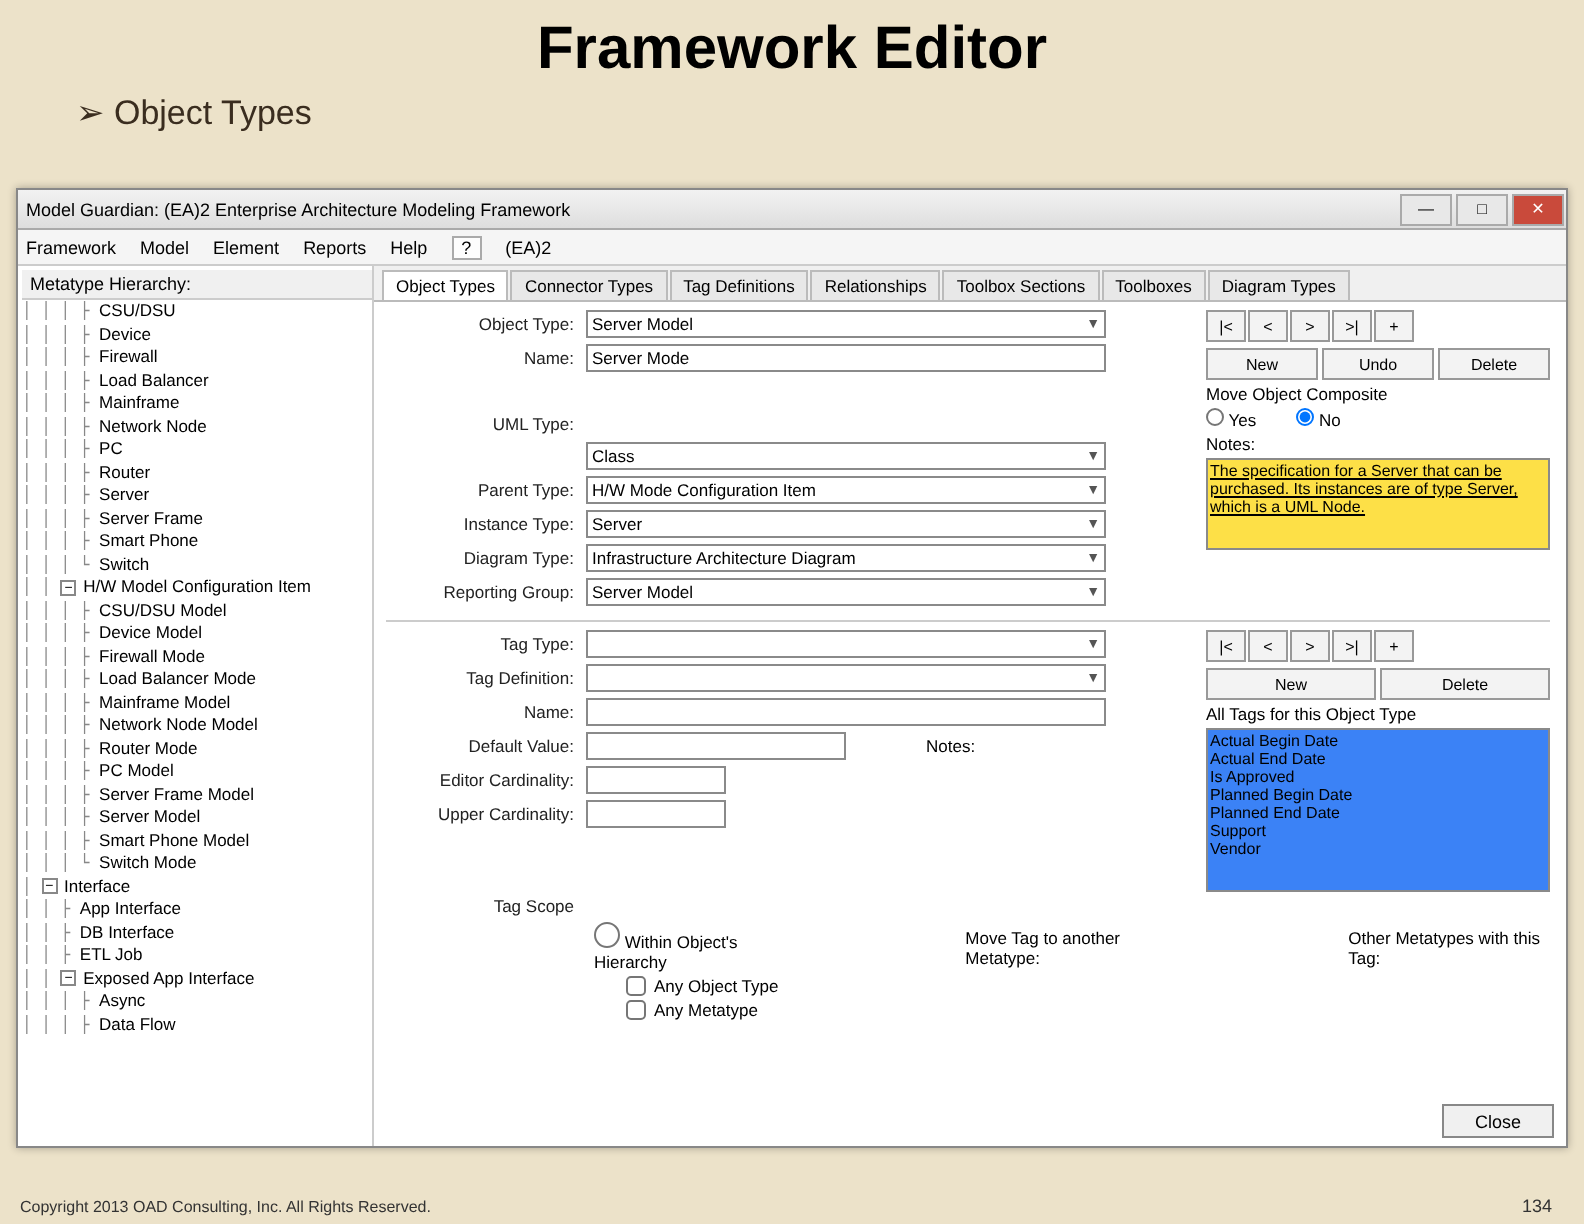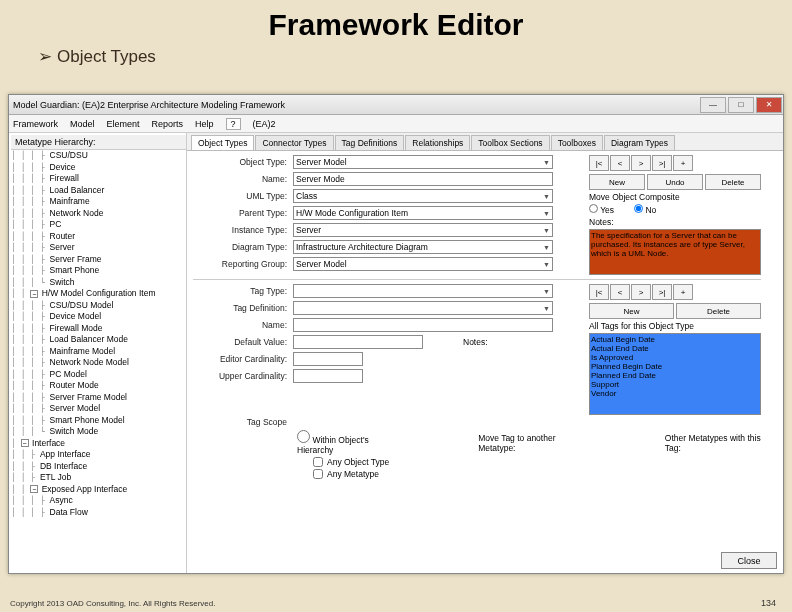--- a/index.html
+++ b/index.html
@@ -19,33 +19,33 @@
   .content { display: flex; height: calc(100% - 38px); }
   .tree { width: 178px; border-right: 1px solid #ccc; background: #fff; overflow: hidden; padding: 2px 0 0 2px; }
   .tree-inner { font-size: 8.5px; line-height: 11.5px; color: #000; }
   .tree-line { white-space: nowrap; }
   .tree-line .tguide { font-family: monospace; font-size: 8px; color: #888; }
   .tree-line .box { display: inline-block; width: 8px; height: 8px; border: 1px solid #888; font-size: 7px; line-height: 7px; text-align: center; vertical-align: middle; margin-right: 1px; }
   .mainpane { flex: 1; display: flex; flex-direction: column; }
   .maintabs { height: 18px; display: flex; align-items: flex-end; font-size: 8.5px; background: #f0f0f0; border-bottom: 1px solid #bbb; padding-left: 4px; }
   .tab { padding: 2px 6px; border: 1px solid #bbb; border-bottom: none; background: #e8e8e8; margin-right: 1px; }
   .tab.active { background: #fff; }
-  .formarea { flex: 1; background: #fff; padding: 4px 22px 4px 6px; overflow: hidden; position: relative; }
+  .formarea { flex: 1; background: #fff; padding: 4px 8px 4px 6px; overflow: hidden; position: relative; }
   .row { display: flex; align-items: center; margin-bottom: 3px; font-size: 8.5px; }
   .row .lbl { width: 100px; text-align: right; padding-right: 6px; color: #222; }
   .row input[type=text], .row .combo { height: 14px; border: 1px solid #8a8a8a; background: #fff; font-size: 8.5px; padding: 0 2px; }
   .combo { display: flex; align-items: center; justify-content: space-between; }
   .combo .caret { font-size: 7px; color: #555; }
   .navbtns { display: flex; gap: 1px; }
   .navbtns button, .smbtn { height: 16px; min-width: 20px; font-size: 8px; border: 1px solid #999; background: #f3f3f3; padding: 0 3px; }
   .rightcol { width: 172px; margin-left: 6px; }
   .sectionlabel { font-size: 8.5px; margin: 2px 0; }
   .radiogrp { font-size: 8.5px; display: flex; gap: 20px; align-items: center; }
   .radiogrp input { width: 9px; height: 9px; }
-  .notesbox { border: 1px solid #8a8a8a; width: 100%; height: 46px; font-size: 8px; padding: 1px; background: #c2410c; overflow: hidden; }
+  .notesbox { border: 1px solid #8a8a8a; width: 100%; height: 46px; font-size: 8px; padding: 1px; background: #fde047; overflow: hidden; text-decoration: underline; }
   .divider { border-top: 1px solid #ccc; margin: 4px 0; }
   .listbox { border: 1px solid #8a8a8a; width: 100%; height: 82px; font-size: 8px; background: #3b82f6; padding: 1px; overflow: hidden; }
   .scope { font-size: 8.5px; display: flex; align-items: center; padding-left: 104px; gap: 88px; }
   .chk { font-size: 8.5px; padding-left: 120px; display: flex; align-items: center; gap: 4px; margin-top: 2px; }
   .chk input { width: 10px; height: 10px; }
   .closebtn { position: absolute; bottom: 4px; right: 6px; width: 56px; height: 17px; font-size: 9px; border: 1px solid #888; background: #f0f0f0; }
   .footer { position: absolute; bottom: 4px; left: 10px; font-size: 8px; color: #333; }
   .pagenum { position: absolute; bottom: 4px; right: 16px; font-size: 9px; color: #333; }
 </style>
 </head>
@@ -89,22 +89,22 @@
         <div class="tree-line"><span class="tguide">│ │ │ ├ </span><span>Server Frame</span></div>
         <div class="tree-line"><span class="tguide">│ │ │ ├ </span><span>Smart Phone</span></div>
         <div class="tree-line"><span class="tguide">│ │ │ └ </span><span>Switch</span></div>
         <div class="tree-line"><span class="tguide">│ │ </span><span class="box">−</span> <span>H/W Model Configuration Item</span></div>
         <div class="tree-line"><span class="tguide">│ │ │ ├ </span><span>CSU/DSU Model</span></div>
         <div class="tree-line"><span class="tguide">│ │ │ ├ </span><span>Device Model</span></div>
         <div class="tree-line"><span class="tguide">│ │ │ ├ </span><span>Firewall Mode</span></div>
         <div class="tree-line"><span class="tguide">│ │ │ ├ </span><span>Load Balancer Mode</span></div>
         <div class="tree-line"><span class="tguide">│ │ │ ├ </span><span>Mainframe Model</span></div>
         <div class="tree-line"><span class="tguide">│ │ │ ├ </span><span>Network Node Model</span></div>
+        <div class="tree-line"><span class="tguide">│ │ │ ├ </span><span>Router Mode</span></div>
         <div class="tree-line"><span class="tguide">│ │ │ ├ </span><span>PC Model</span></div>
-        <div class="tree-line"><span class="tguide">│ │ │ ├ </span><span>Router Mode</span></div>
         <div class="tree-line"><span class="tguide">│ │ │ ├ </span><span>Server Frame Model</span></div>
         <div class="tree-line"><span class="tguide">│ │ │ ├ </span><span>Server Model</span></div>
         <div class="tree-line"><span class="tguide">│ │ │ ├ </span><span>Smart Phone Model</span></div>
         <div class="tree-line"><span class="tguide">│ │ │ └ </span><span>Switch Mode</span></div>
         <div class="tree-line"><span class="tguide">│ </span><span class="box">−</span> <span>Interface</span></div>
         <div class="tree-line"><span class="tguide">│ │ ├ </span><span>App Interface</span></div>
         <div class="tree-line"><span class="tguide">│ │ ├ </span><span>DB Interface</span></div>
         <div class="tree-line"><span class="tguide">│ │ ├ </span><span>ETL Job</span></div>
         <div class="tree-line"><span class="tguide">│ │ </span><span class="box">−</span> <span>Exposed App Interface</span></div>
         <div class="tree-line"><span class="tguide">│ │ │ ├ </span><span>Async</span></div>
@@ -132,21 +132,21 @@
                   <span>Server Model</span>
                   <span class="caret">▼</span>
                 </div>
             </div>
             <div class="row">
               <div class="lbl">Name:</div>
               <input type="text" style="width: 260px;" value="Server Mode">
             </div>
             <div class="row">
               <div class="lbl">UML Type:</div>
-              <div class="combo" style="width:260px;">
+              <div class="combo" style="width:260px;margin-top:32px;">
                   <span>Class</span>
                   <span class="caret">▼</span>
                 </div>
             </div>
             <div class="row">
               <div class="lbl">Parent Type:</div>
               <div class="combo" style="width:260px;">
                   <span>H/W Mode Configuration Item</span>
                   <span class="caret">▼</span>
                 </div>

